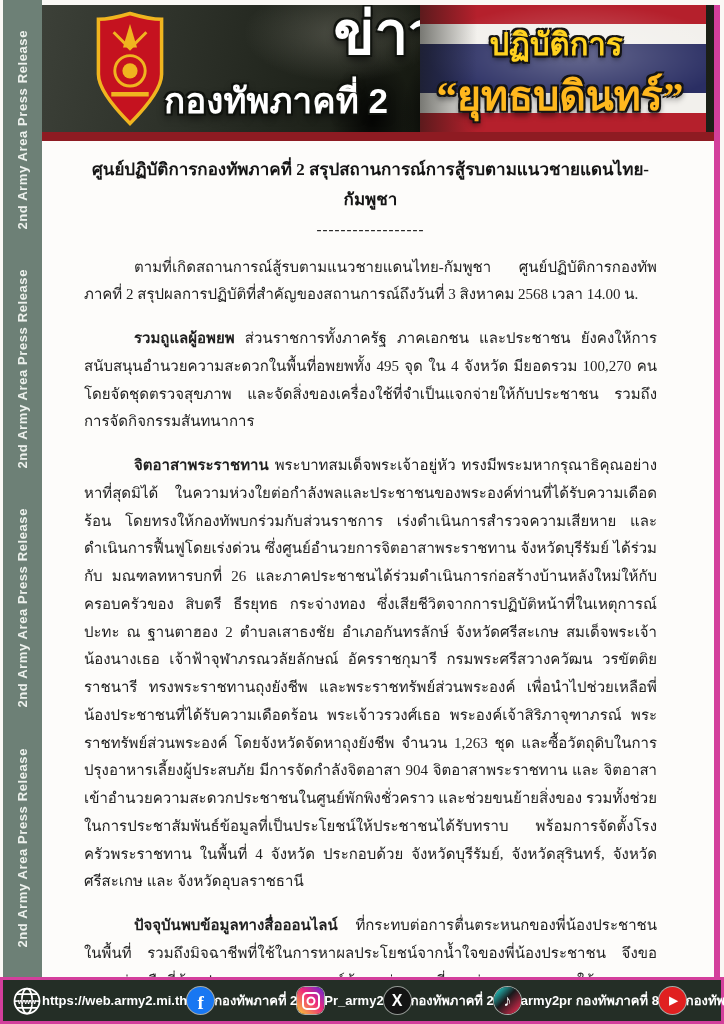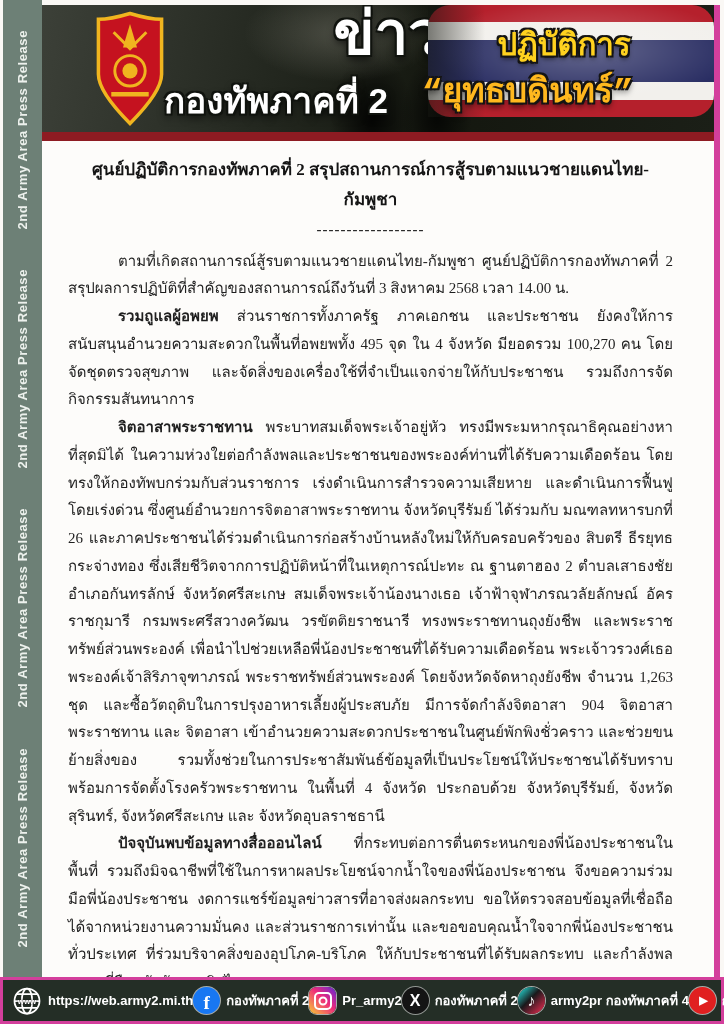--- a/index.html
+++ b/index.html
@@ -19,48 +19,48 @@
       radial-gradient(60px 95px at 330px 115px, rgba(0,0,0,.8), transparent 70%),
       radial-gradient(50px 85px at 395px 110px, rgba(0,0,0,.75), transparent 70%),
       linear-gradient(100deg,#3c4038 0%,#23271f 35%,#14170f 60%,#1b1f17 100%);}
   .crest{position:absolute;left:28px;top:5px;height:117px;width:120px;}
   .h-news{position:absolute;left:150px;top:-4px;width:250px;text-align:right;
     font-family:"Liberation Sans",sans-serif;font-weight:bold;font-size:60px;color:#fff;line-height:1.1;
     text-shadow:-2px -2px 0 #10130e,2px -2px 0 #10130e,-2px 2px 0 #10130e,2px 2px 0 #10130e,0 4px 8px rgba(0,0,0,.85);}
   .h-org{position:absolute;left:48px;top:68px;width:372px;text-align:center;
     font-family:"Liberation Sans",sans-serif;font-weight:bold;font-size:35px;color:#fff;
     text-shadow:-2px -2px 0 #10130e,2px -2px 0 #10130e,-2px 2px 0 #10130e,2px 2px 0 #10130e,0 4px 8px rgba(0,0,0,.85);}
-  .h-flag{position:absolute;right:0;top:0;width:286px;height:112px;
-    background:linear-gradient(180deg,var(--flag_red,#b5202c) 0 15%,#f2f0ec 15% 31%,var(--flag_blue,#2a2e63) 31% 69%,#f2f0ec 69% 85%,var(--flag_red,#b5202c) 85% 100%);border-radius:22px;}
+  .h-flag{position:absolute;right:8px;top:0;width:286px;height:127px;
+    background:linear-gradient(180deg,var(--flag_red,#b5202c) 0 15%,#f2f0ec 15% 31%,var(--flag_blue,#2a2e63) 31% 69%,#f2f0ec 69% 85%,var(--flag_red,#b5202c) 85% 100%);}
   .h-flag::before{content:'';position:absolute;inset:0;
     background:linear-gradient(90deg, rgba(20,22,16,.55), transparent 20%),radial-gradient(200px 70px at 55% 40%, rgba(255,255,255,.28), transparent 75%);}
   .op-label{position:absolute;left:0;right:14px;top:14px;text-align:center;
     font-family:"Liberation Sans",sans-serif;font-weight:bold;font-size:31px;color:var(--yellow,#ffd21f);
     text-shadow:-2px -2px 0 #141414,2px -2px 0 #141414,-2px 2px 0 #141414,2px 2px 0 #141414,0 3px 5px rgba(0,0,0,.7);}
-  .op-name{position:absolute;left:-6px;right:0;top:58px;text-align:left;
-    font-family:Liberation Mono, monospace;font-weight:bold;font-size:34px;color:var(--gold,#ffb81e);
+  .op-name{position:absolute;left:-6px;right:0;top:58px;text-align:center;
+    font-family:Liberation Serif, serif;font-weight:bold;font-size:41px;color:var(--gold,#ffb81e);
     text-shadow:-2px -2px 0 #141414,2px -2px 0 #141414,-2px 2px 0 #141414,2px 2px 0 #141414,0 4px 6px rgba(0,0,0,.75);}
 
   
   .red-strip{position:absolute;left:42px;top:132px;width:672px;height:9px;background:var(--strip_red,#8e1b22);}
   .pink-border{position:absolute;right:4px;top:5px;width:6px;height:972px;background:var(--magenta,#d33f9c);}
 
   
   .content{position:absolute;left:42px;top:141px;width:672px;height:836px;background:#fdfcfa;
     box-sizing:border-box;padding:14px 41px 0 26px;color:#1f1f1f;}
   .doc-title{text-align:center;font-weight:bold;font-size:17px;line-height:1.75;color:#141414;}
   .separator{text-align:center;font-weight:bold;font-size:15px;letter-spacing:1px;color:#2a2a2a;margin:6px 0 10px;}
-  .para{margin:0;font-size:15px;line-height:1.85;text-indent:50px;text-align:justify;}
+  .para{margin:16px;font-size:15px;line-height:1.85;text-indent:50px;text-align:justify;}
   .para b{font-weight:bold;}
 
   
   .footer{position:absolute;left:0;bottom:0;width:724px;height:47px;background:var(--footer_bg,#242e26);
     border:3px solid var(--magenta,#d33f9c);box-sizing:border-box;display:flex;align-items:center;
     justify-content:space-between;padding:0 9px;}
-  .f-item{display:flex;align-items:center;gap:6px;color:#fff;font-family:"Liberation Sans",sans-serif;
+  .f-item{display:flex;align-items:center;color:#fff;font-family:"Liberation Sans",sans-serif;
     font-weight:bold;font-size:13px;white-space:nowrap;}
   .ficon{width:27px;height:27px;border-radius:50%;display:flex;align-items:center;justify-content:center;
     position:relative;flex:0 0 auto;}
   .globe-icon{width:30px;height:30px;}
   .globe-icon svg{width:30px;height:30px;}
   .globe-icon .icon-sub{position:absolute;left:50%;top:52%;transform:translate(-50%,-50%);
     font-size:8px;font-weight:bold;color:#fff;text-shadow:0 0 3px #000;}
   .facebook-icon{background:var(--facebook_blue,#1877f2);box-shadow:0 0 0 1px rgba(255,255,255,.6);}
   .facebook-icon .g{color:#fff;font-family:"Liberation Serif",serif;font-weight:bold;font-size:19px;margin-top:4px;}
   .instagram-icon{border-radius:8px;background:linear-gradient(45deg,#f9ce34,#ee2a7b 55%,#6228d7);
@@ -146,21 +146,21 @@
       <div class="f-item">
         <span class="ficon x-icon">
           <b class="g">X</b>
         </span>
         <span>กองทัพภาคที่ 2</span>
       </div>
       <div class="f-item">
         <span class="ficon tiktok-icon">
           <b class="g">♪</b>
         </span>
-        <span>army2pr กองทัพภาคที่ 4</span>
+        <span>army2pr กองทัพภาคที่ 8</span>
       </div>
       <div class="f-item">
         <span class="ficon youtube-icon">
           <b class="g">▶</b>
         </span>
         <span>กองทัพภาคที่ 2</span>
       </div>
     </div>
 
 </div>

